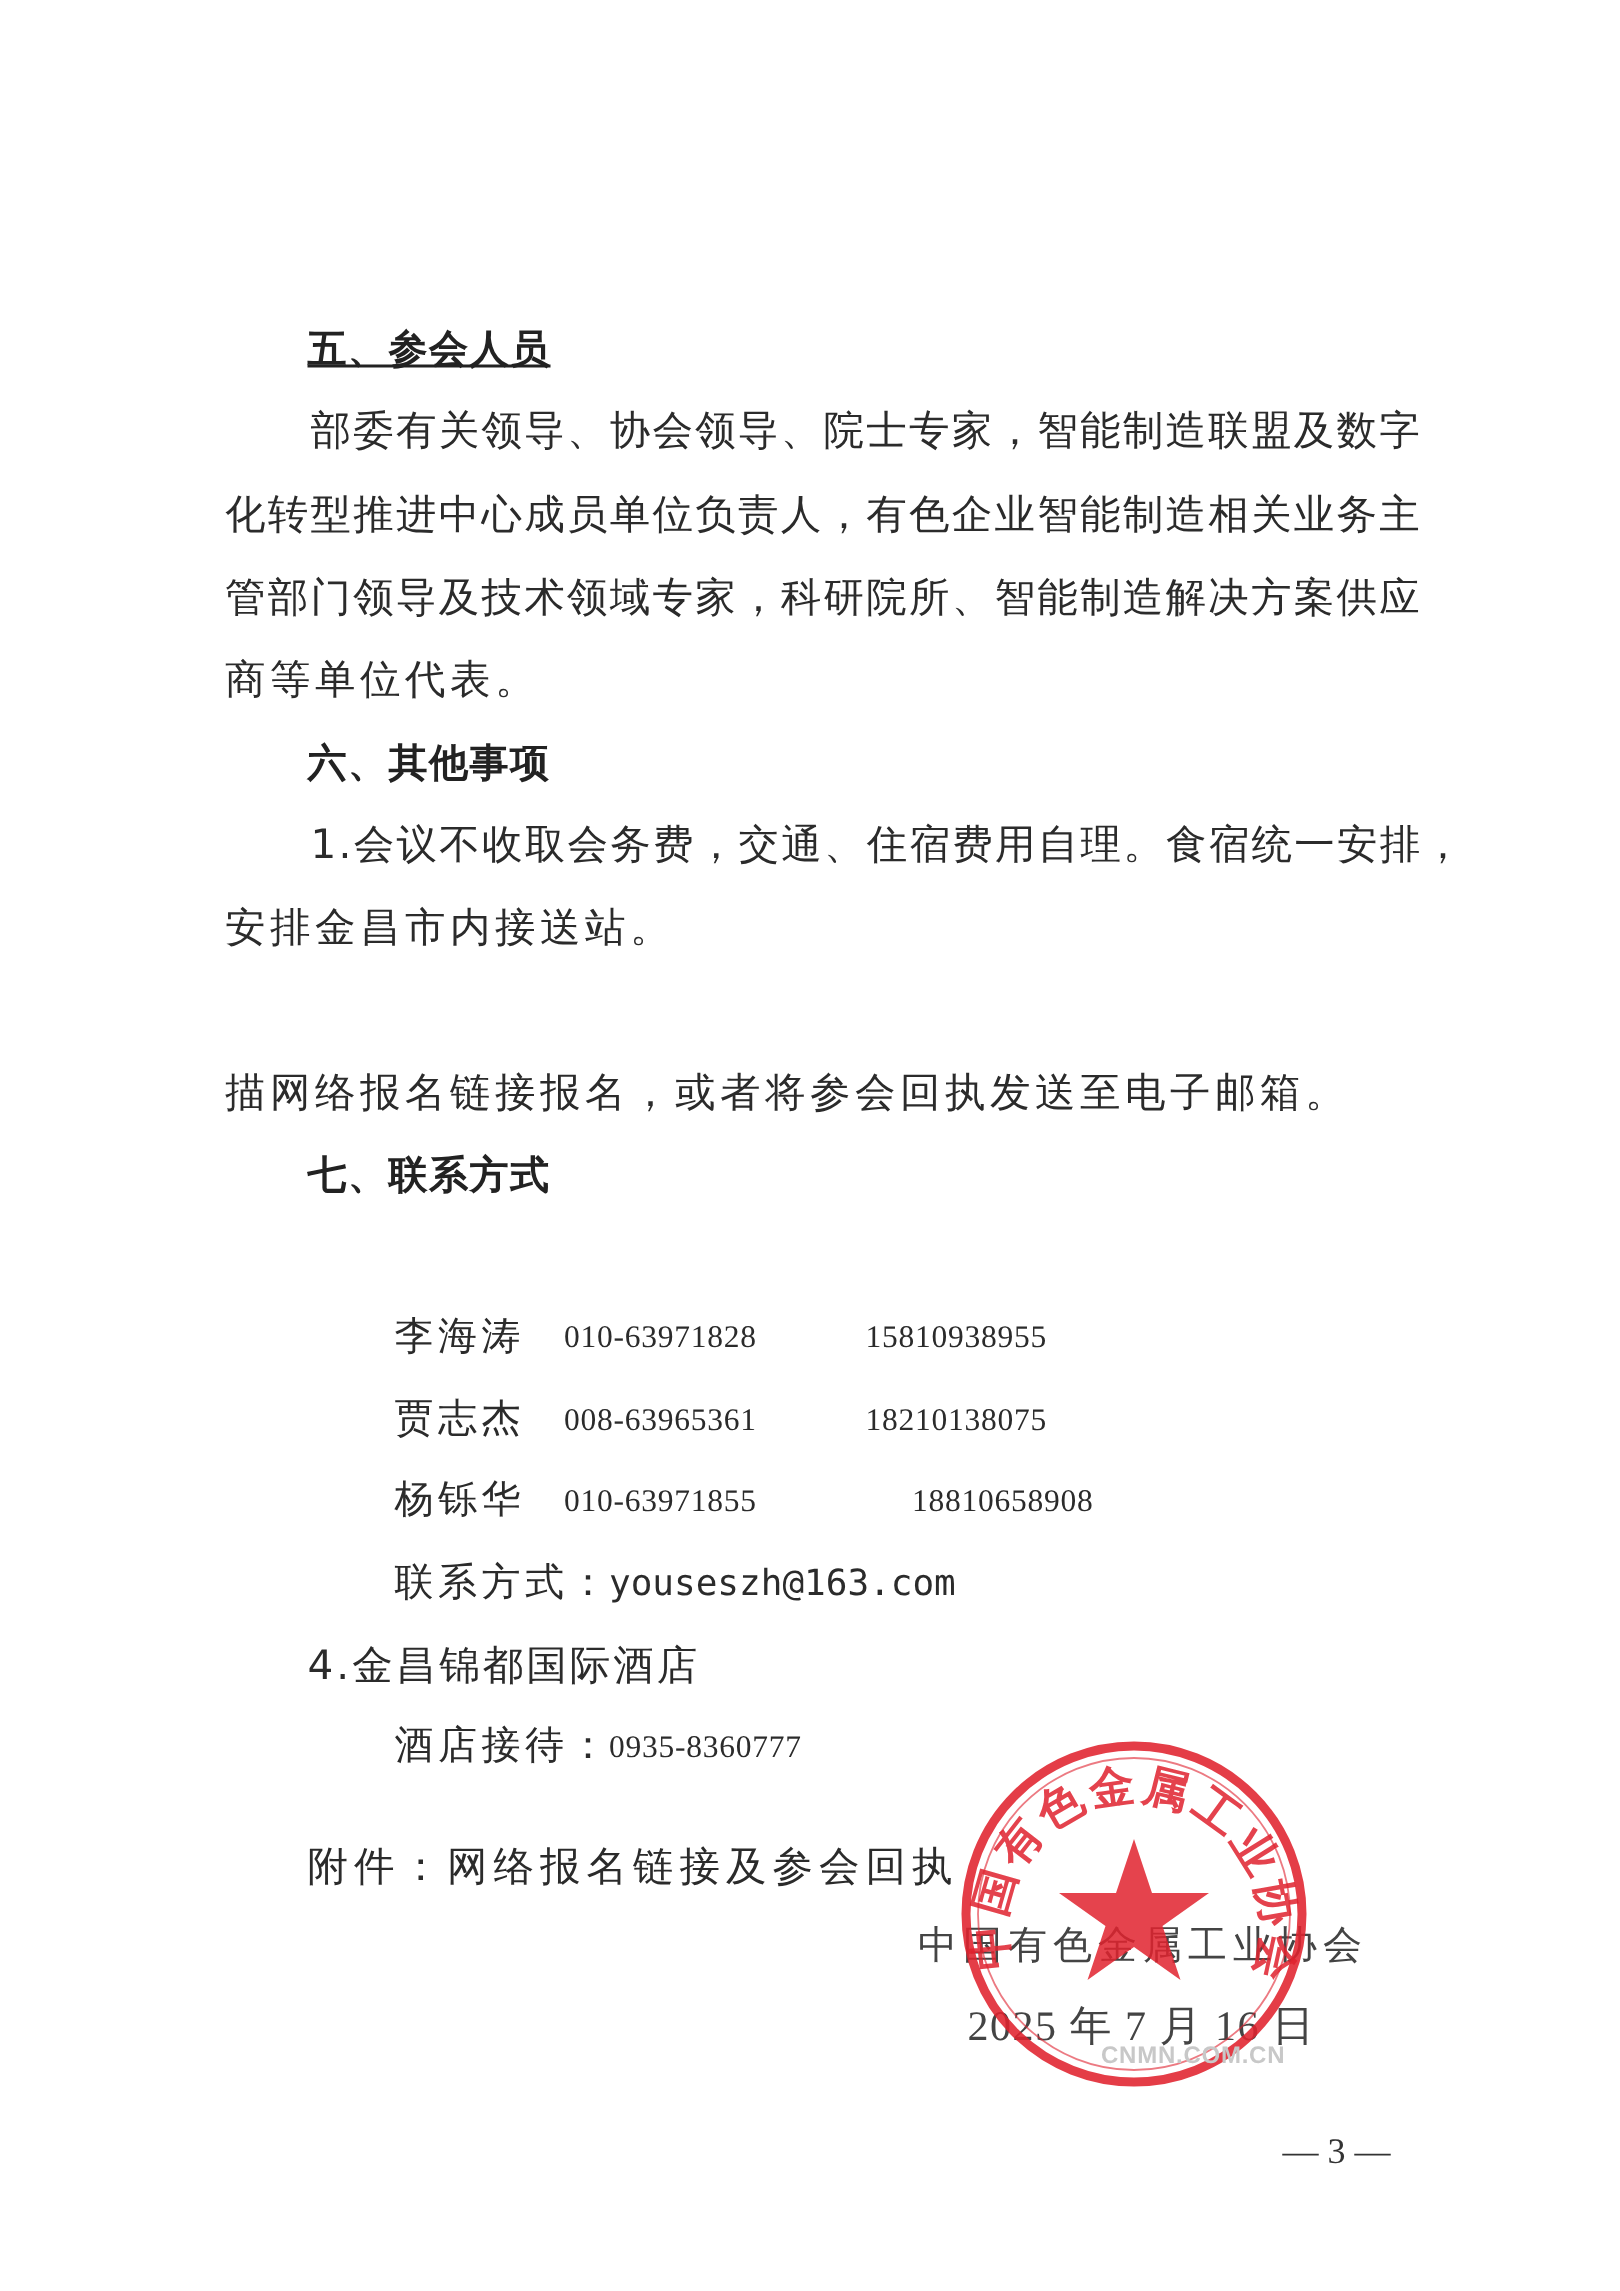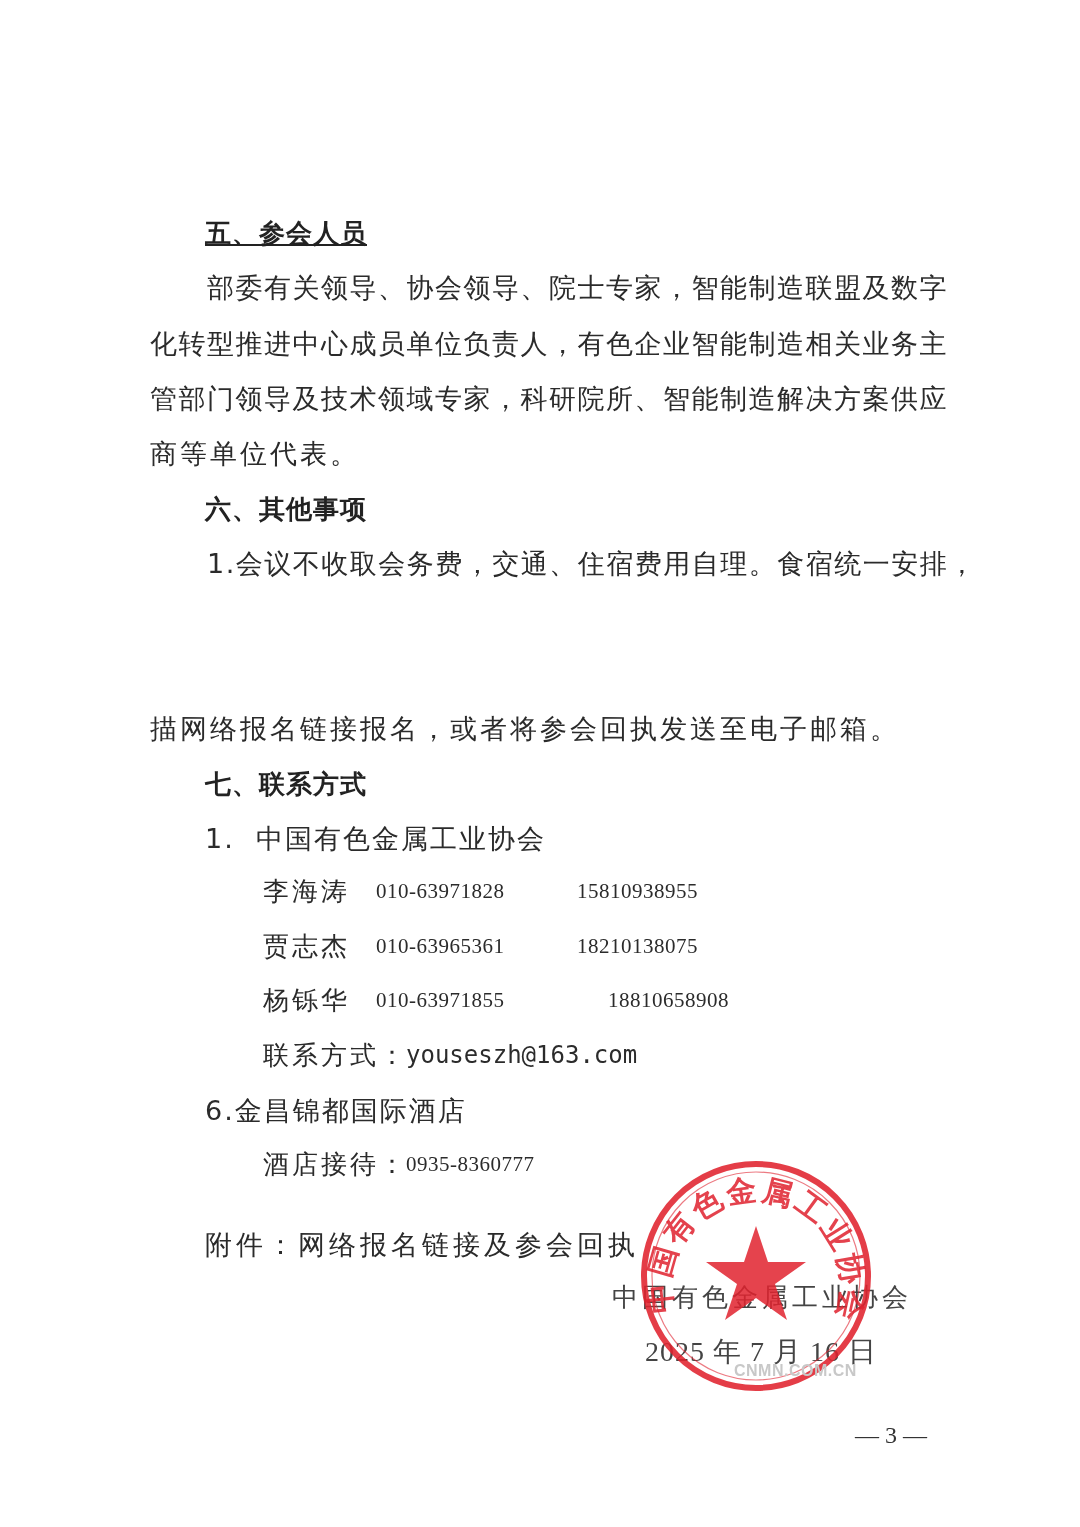--- a/index.html
+++ b/index.html
@@ -32,46 +32,46 @@
 <div class="page">
 
   <div class="line heading" style="left:205px;top:215px;text-decoration:underline;">五、参会人员</div>
   <div class="line justify" style="left:207px;top:270px;width:741px;">部委有关领导、协会领导、院士专家，智能制造联盟及数字</div>
   <div class="line justify" style="left:150px;top:326px;">化转型推进中心成员单位负责人，有色企业智能制造相关业务主</div>
   <div class="line justify" style="left:150px;top:381px;">管部门领导及技术领域专家，科研院所、智能制造解决方案供应</div>
   <div class="line" style="left:150px;top:436px;letter-spacing:3px;text-align:center;">商等单位代表。</div>
 
   <div class="line heading" style="left:205px;top:491px;">六、其他事项</div>
   <div class="line justify" style="left:207px;top:546px;width:735px;">1.会议不收取会务费，交通、住宿费用自理。食宿统一安排，</div>
+  <div class="line" style="left:150px;top:601px;letter-spacing:3px;">安排金昌市内接送站。</div>
   <div class="line" style="left:150px;top:711px;letter-spacing:3px;">描网络报名链接报名，或者将参会回执发送至电子邮箱。</div>
 
   <div class="line heading" style="left:205px;top:766px;">七、联系方式</div>
-  <div class="line" style="left:205px;top:821px;letter-spacing:2px;white-space:pre;">1.  中国有色金属工业协会</div>
 
   <div class="contact-row" style="left:263px;top:874px;width:500px;height:34px;">
     <span style="left:0;letter-spacing:3px;">李海涛</span>
     <span class="num" style="left:113px;">010-63971828</span>
     <span class="num" style="left:314px;">15810938955</span>
   </div>
   <div class="contact-row" style="left:263px;top:929px;width:500px;height:34px;">
     <span style="left:0;letter-spacing:3px;">贾志杰</span>
-    <span class="num" style="left:113px;">010-63965361</span>
+    <span class="num" style="left:113px;">008-63965361</span>
     <span class="num" style="left:314px;">18210138075</span>
   </div>
   <div class="contact-row" style="left:263px;top:983px;width:500px;height:34px;">
     <span style="left:0;letter-spacing:3px;">杨铄华</span>
     <span class="num" style="left:113px;">010-63971855</span>
     <span class="num" style="left:314px;margin-left:31px;">18810658908</span>
   </div>
   <div class="contact-row" style="left:263px;top:1038px;width:420px;height:34px;">
     <span style="left:0;letter-spacing:3px;">联系方式：</span>
     <span style="left:143px;font-family:'DejaVu Sans Mono','Liberation Mono',monospace;font-size:24px;">youseszh@163.com</span>
   </div>
 
-  <div class="line" style="left:205px;top:1093px;letter-spacing:2px;">6.金昌锦都国际酒店</div>
+  <div class="line" style="left:205px;top:1093px;letter-spacing:2px;">4.金昌锦都国际酒店</div>
   <div class="contact-row" style="left:263px;top:1147px;width:360px;height:34px;">
     <span style="left:0;letter-spacing:3px;">酒店接待：</span>
     <span class="num" style="left:143px;">0935-8360777</span>
   </div>
 
   <div class="line" style="left:205px;top:1227px;letter-spacing:4px;">附件：网络报名链接及参会回执</div>
 
   <div class="sign" style="left:612px;top:1280px;letter-spacing:4px;">中国有色金属工业协会</div>
   <div class="sign date" style="left:645px;top:1335px;">2025 年 7 月 16 日</div>
 

